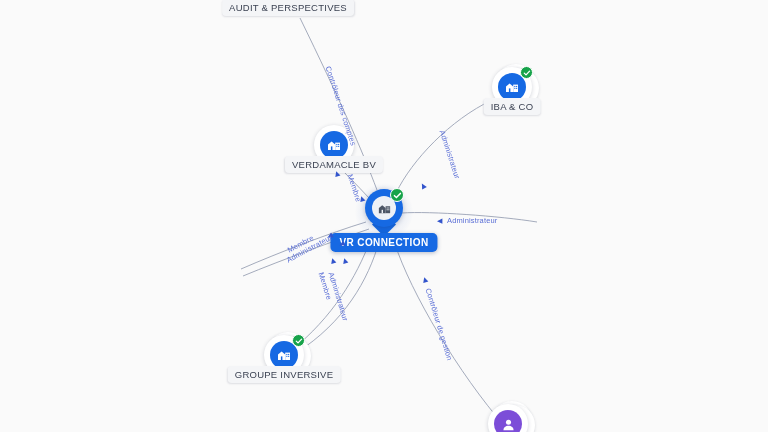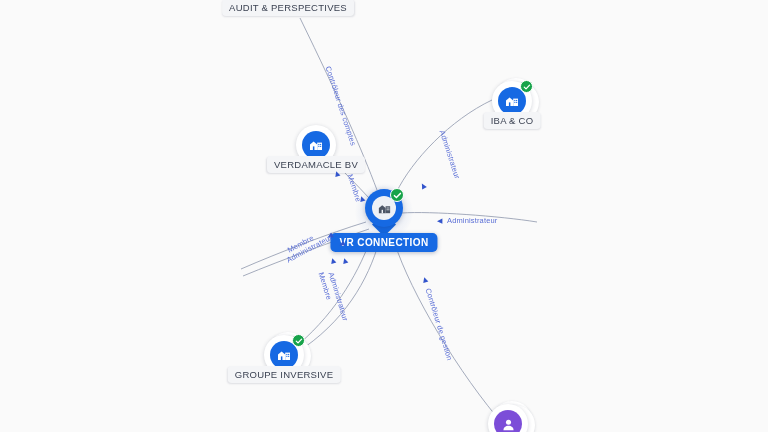--- a/index.html
+++ b/index.html
@@ -128,38 +128,38 @@
 
       <path d="M373,233 C360,270 338,310 299,344"></path>
       <path d="M381,234 C372,272 350,315 305,347"></path>
 
       <path d="M392,234 C404,280 450,360 496,416"></path>
     </g>
   </svg>
 
   <div class="top-label" style="left:288px;top:-1px;">AUDIT &amp; PERSPECTIVES</div>
 
-  <div class="node" style="left:316px;top:145px;">
+  <div class="node" style="left:334px;top:145px;">
     <div class="disc">
       <div class="inner">
         <svg width="16" height="16" viewBox="0 0 16 16" fill="none">
           <path d="M2 13V7.4L5.6 4.6L9.2 7.4V13H2Z" fill="#ffffff"></path>
           <path d="M9.2 13V5.6H14V13H9.2Z" fill="#ffffff"></path>
           <rect x="10.3" y="6.9" width="1.1" height="1.1" fill="#1669e3"></rect>
           <rect x="12.1" y="6.9" width="1.1" height="1.1" fill="#1669e3"></rect>
           <rect x="10.3" y="8.8" width="1.1" height="1.1" fill="#1669e3"></rect>
           <rect x="12.1" y="8.8" width="1.1" height="1.1" fill="#1669e3"></rect>
           <rect x="4.9" y="9.4" width="1.5" height="3.6" fill="#1669e3"></rect>
         </svg>
       </div>
     </div>
     <div class="nlabel">VERDAMACLE BV</div>
   </div>
 
-  <div class="node" style="left:512px;top:101px;">
+  <div class="node" style="left:512px;top:87px;">
     <div class="disc stacked">
       <div class="inner">
         <svg width="16" height="16" viewBox="0 0 16 16" fill="none">
           <path d="M2 13V7.4L5.6 4.6L9.2 7.4V13H2Z" fill="#ffffff"></path>
           <path d="M9.2 13V5.6H14V13H9.2Z" fill="#ffffff"></path>
           <rect x="10.3" y="6.9" width="1.1" height="1.1" fill="#1669e3"></rect>
           <rect x="12.1" y="6.9" width="1.1" height="1.1" fill="#1669e3"></rect>
           <rect x="10.3" y="8.8" width="1.1" height="1.1" fill="#1669e3"></rect>
           <rect x="12.1" y="8.8" width="1.1" height="1.1" fill="#1669e3"></rect>
           <rect x="4.9" y="9.4" width="1.5" height="3.6" fill="#1669e3"></rect>

